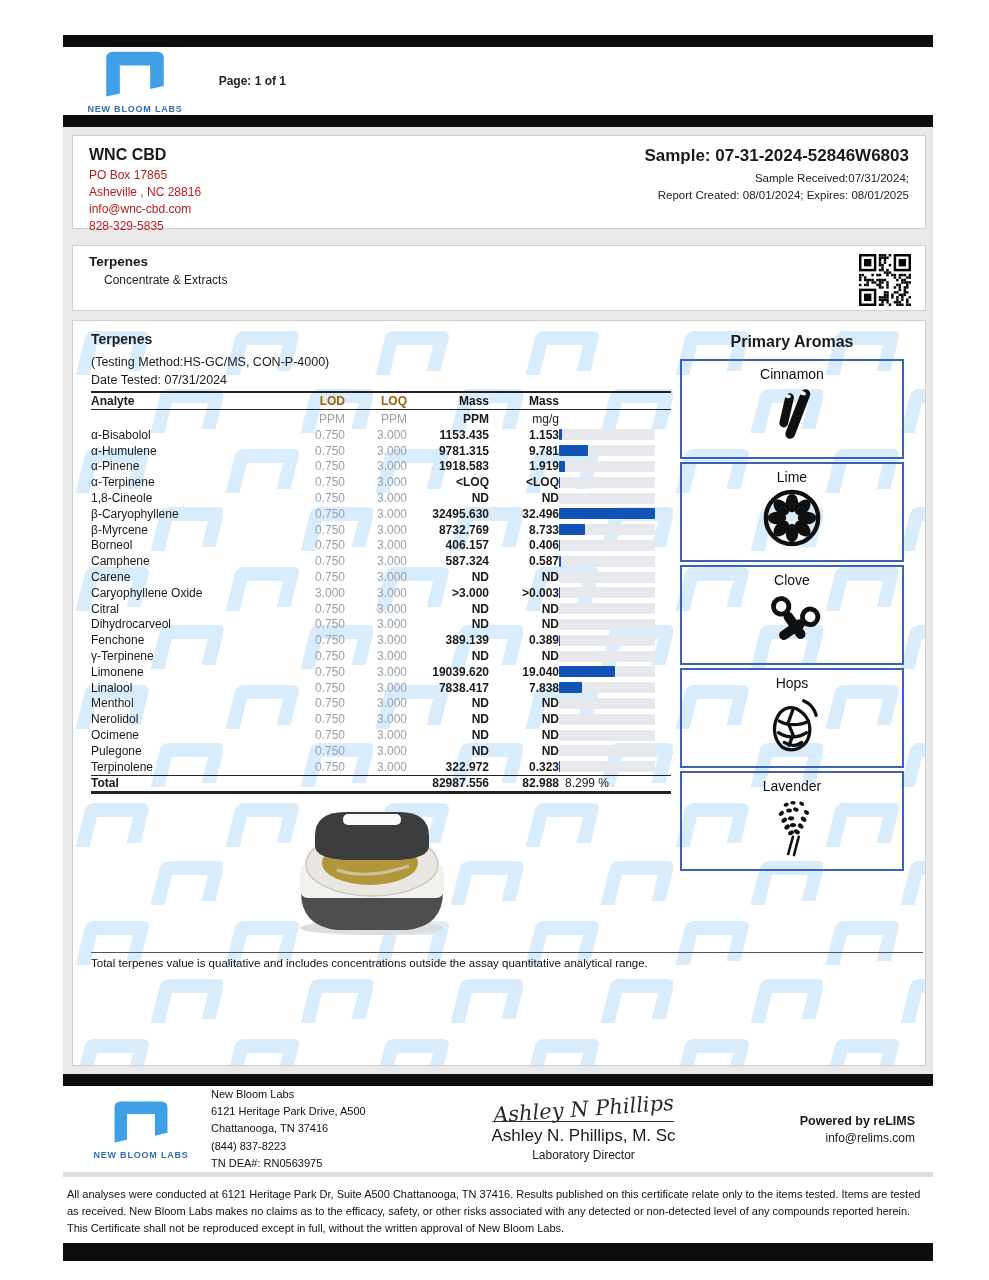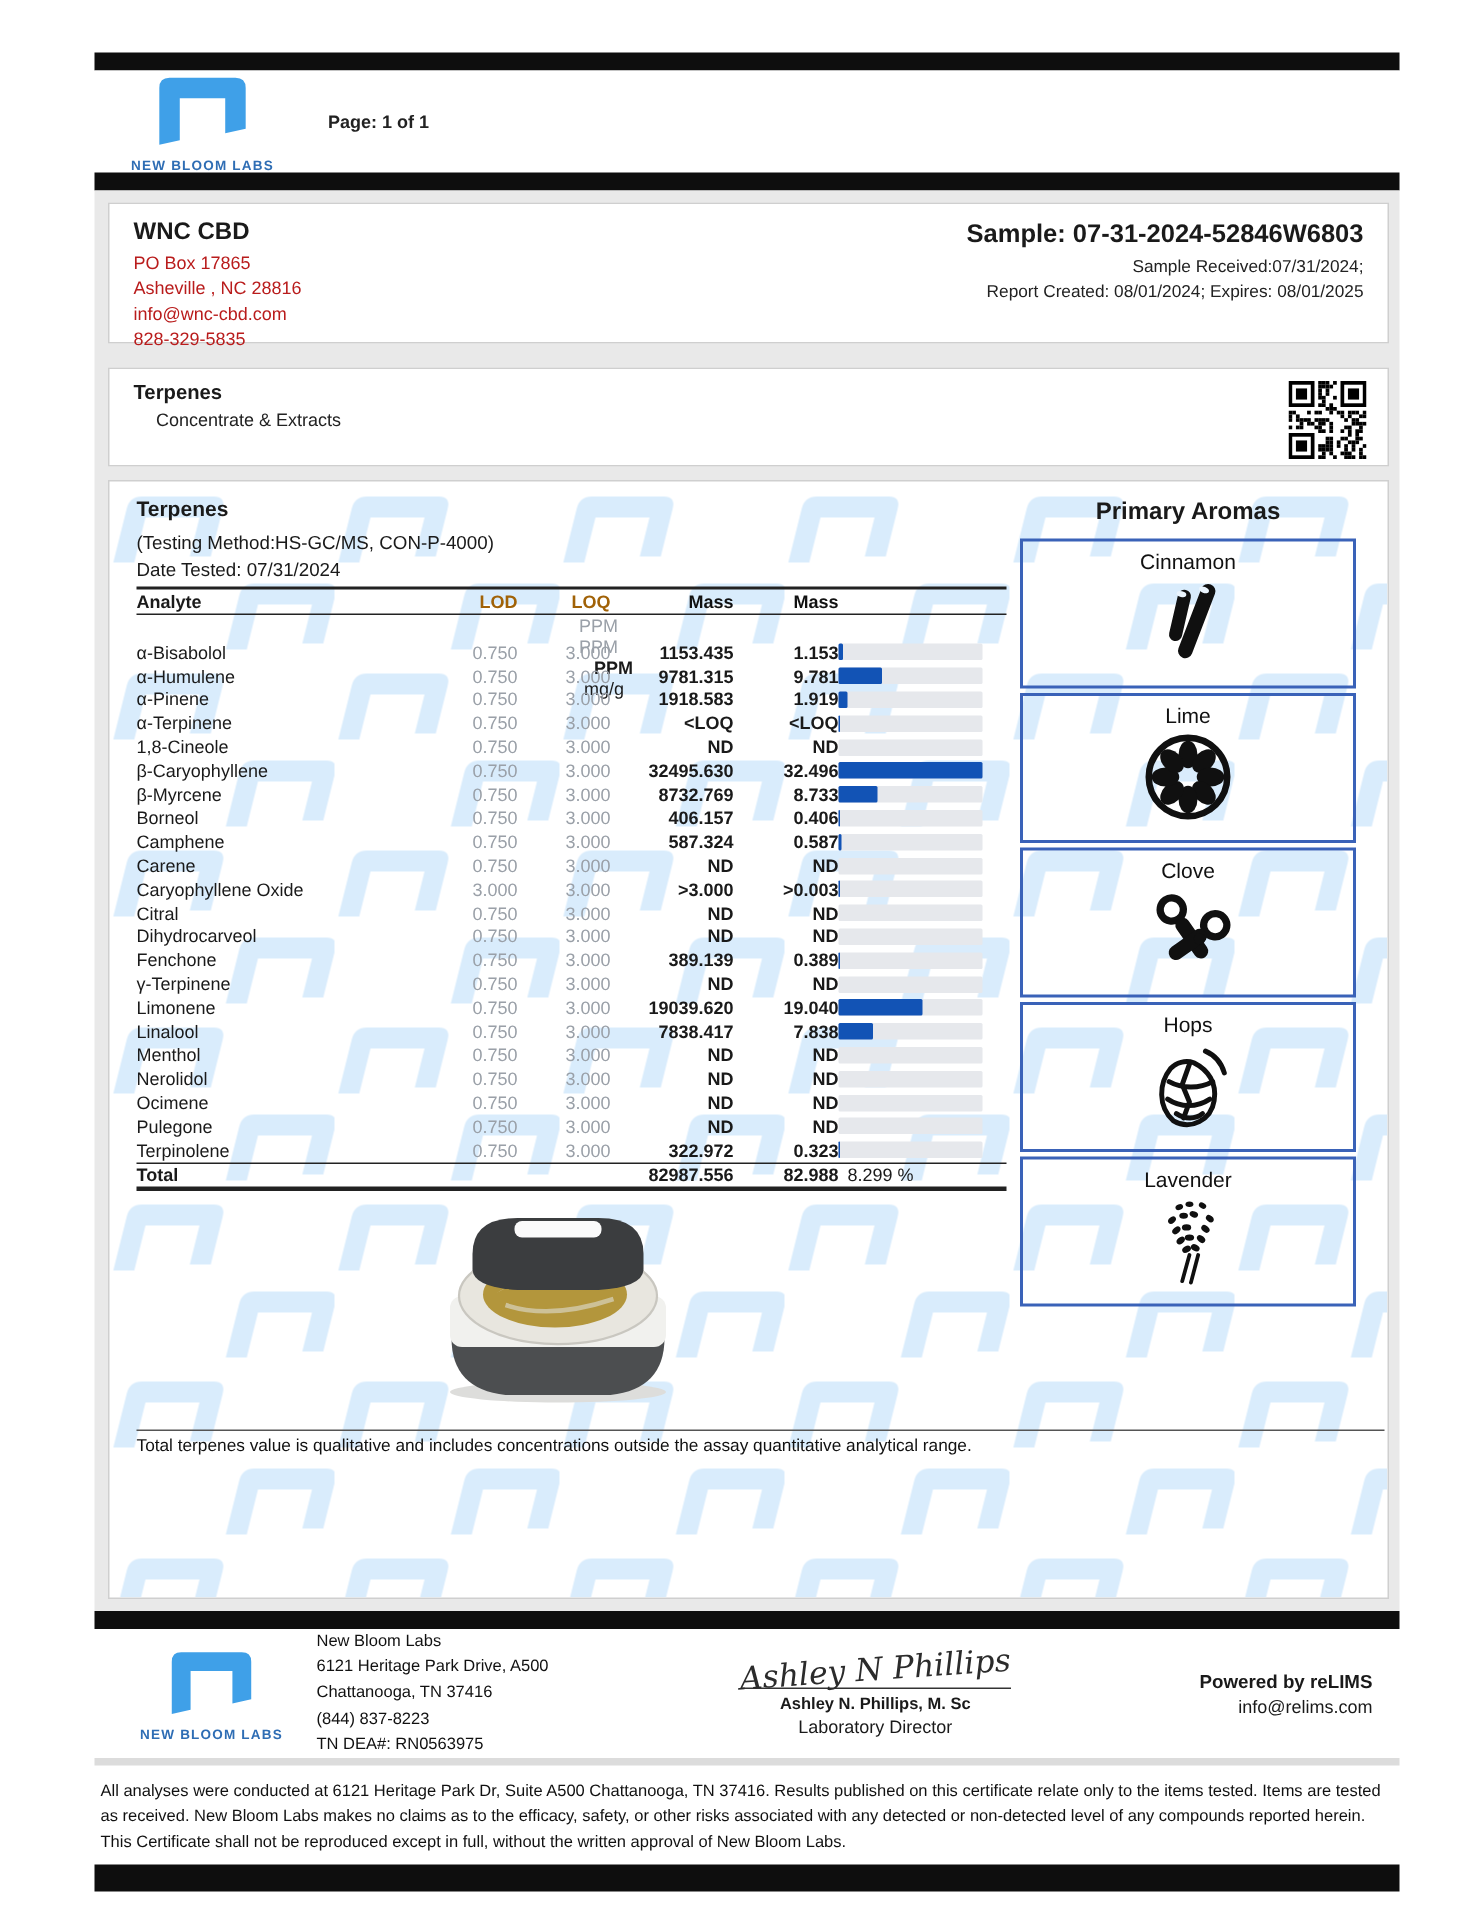--- a/index.html
+++ b/index.html
@@ -48,21 +48,21 @@
   .trow { display:flex; align-items:center; height:15.8px; }
   .c-analyte { width:192px; }
   .c-lod { width:62px; text-align:right; color:#9aa0a8; }
   .c-loq { width:62px; text-align:right; color:#9aa0a8; }
   .c-ppm { width:82px; text-align:right; font-weight:700; }
   .c-mgg { width:70px; text-align:right; font-weight:700; }
   .c-bar { width:100px; }
   .thead { border-top:2px solid #222; border-bottom:1px solid #222; height:19px; font-weight:700; }
   .thead .c-lod,.thead .c-loq { color:#a16207; }
   .thead .c-ppm,.thead .c-mgg { font-weight:700; color:#111; }
-  .tunits { height:17px;flex-direction:column; }
+  .tunits { height:17px; }
   .tunits .c-ppm { font-weight:700; }
   .tunits .c-mgg { font-weight:400; }
   .track { height:11px; background:#e6e8ec; border-radius:1px; width:96px; position:relative; }
   .fillbar { position:absolute; left:0; top:0; bottom:0; border-radius:1px; }
   .trow-total { border-top:1px solid #222; border-bottom:3px solid #222; height:19px; font-weight:700; }
   .total-pct { font-weight:400; font-size:12px; padding-left:6px; }
 
   .aromas-title { text-align:center; font-size:16px; font-weight:700; margin:2px 0 8px 0; }
   .aroma-box { border:2px solid #3a62b8; height:100px; margin-bottom:3px; text-align:center; padding-top:5px; background:transparent; }
   .aroma-label { font-size:14px; color:#111; }
@@ -71,21 +71,21 @@
   .jar-wrap { margin:12px 0 0 176px; width:210px; }
   .note-row { position:relative; margin:10px 10px 0 18px; border-top:1px solid #555; padding-top:4px; font-size:11.5px; color:#111; width:832px; }
 
   
   .footer { background:#fff; height:86px; display:flex; align-items:center; padding:0 12px 0 18px; }
   .f-logo { width:120px; display:flex; flex-direction:column; align-items:center; }
   .f-info { width:215px; font-size:11px; line-height:1.55; color:#111; padding-left:10px; }
   .f-sig { flex:1; text-align:center; }
   .sig-script { font-family:"DejaVu Serif", serif; font-style:italic; font-size:21px; color:#2b2b2b; transform:rotate(-4deg); display:inline-block; margin-bottom:0px; }
   .sig-line { width:180px; border-bottom:1.5px solid #333; margin:0 auto 4px auto; }
-  .sig-name { font-size:11px; font-weight:700; }
+  .sig-name { font-size:17px; font-weight:400; }
   .sig-title { font-size:12px; margin-top:2px; }
   .f-powered { width:170px; text-align:right; font-size:12.5px; padding-right:6px; }
   .powered-line1 { font-weight:700; }
   .powered-line2 { font-size:12px; margin-top:3px; }
 
   .gray-divider { height:5px; background:#dcdcdc; }
   .disclaimer { padding:9px 2px 6px 4px; font-size:11px; line-height:1.55; color:#111; }
   .bar-bottom { height:18px; }
 </style>
 </head>

